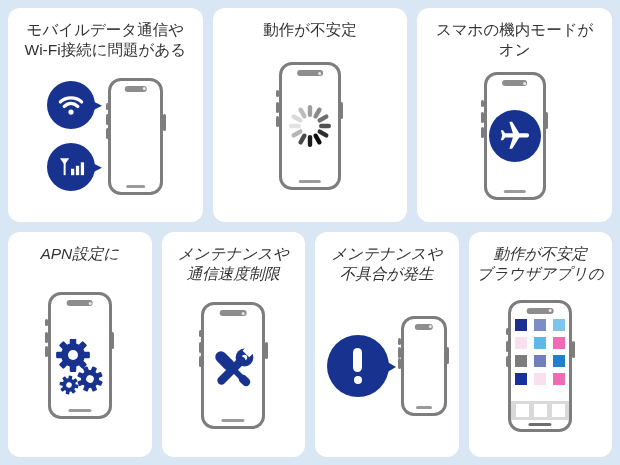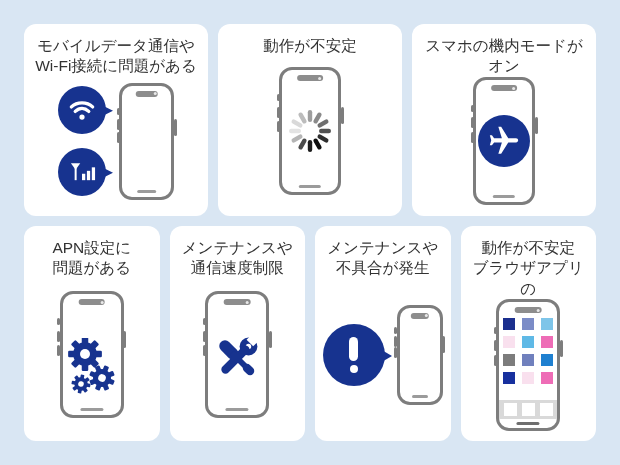--- a/index.html
+++ b/index.html
@@ -2,23 +2,23 @@
 <html><head>
 <meta charset="utf-8">
 <style>
   html,body { margin:0; padding:0; }
   body {
     width:620px; height:465px;
     background:#d9e6f3;
     font-family:"Liberation Sans", sans-serif;
     overflow:hidden;
   }
-  .wrap { box-sizing:border-box; width:620px; height:465px; padding:24px; display:flex; flex-direction:column; gap:10px; }
+  .wrap { box-sizing:border-box; width:620px; height:465px; padding:8px; display:flex; flex-direction:column; gap:10px; }
   .row1 { display:grid; grid-template-columns:repeat(3,1fr); gap:10px; height:214px; }
-  .row2 { display:grid; grid-template-columns:repeat(4,1fr); gap:10px; flex:1; }
+  .row2 { display:grid; grid-template-columns:repeat(4,1fr); gap:10px; flex:1;font-style:italic; }
   .panel { background:#ffffff; border-radius:12px; display:flex; flex-direction:column; align-items:center; padding:12px 5px 10px; box-sizing:border-box; }
   .title { font-size:15.5px; line-height:1.32; color:#333333; text-align:center; font-weight:400; }
   .title span { display:block; }
   .illus { flex:1; display:flex; align-items:center; justify-content:center; width:100%; }
 
   
   .phone { position:relative; background:#fff; border:3px solid #7d7d7d; border-radius:13px; box-sizing:border-box;
            display:flex; align-items:center; justify-content:center; }
   .island { position:absolute; top:5px; left:50%; transform:translateX(-50%); width:46%; height:6px; background:#8d8d8d; border-radius:3px; }
   .island::after { content:""; position:absolute; right:1.5px; top:1.5px; width:3px; height:3px; border-radius:50%; background:#e9e9e9; }
@@ -176,21 +176,20 @@
         </div>
       </div>
     </div>
   </div>
 
   <div class="row2">
 
     <div class="panel">
       <div class="title">
         <span>APN設定に</span>
-        <span>問題がある</span>
       </div>
       <div class="illus">
         <div class="phone phone-md">
           <span class="island"></span>
           <span class="sbtn sl1"></span>
           <span class="sbtn sl2"></span>
           <span class="sbtn sl3"></span>
           <span class="sbtn sr"></span>
           <span class="homebar"></span>
           <svg class="gearbox" width="48" height="58" viewBox="0 0 48 58">

